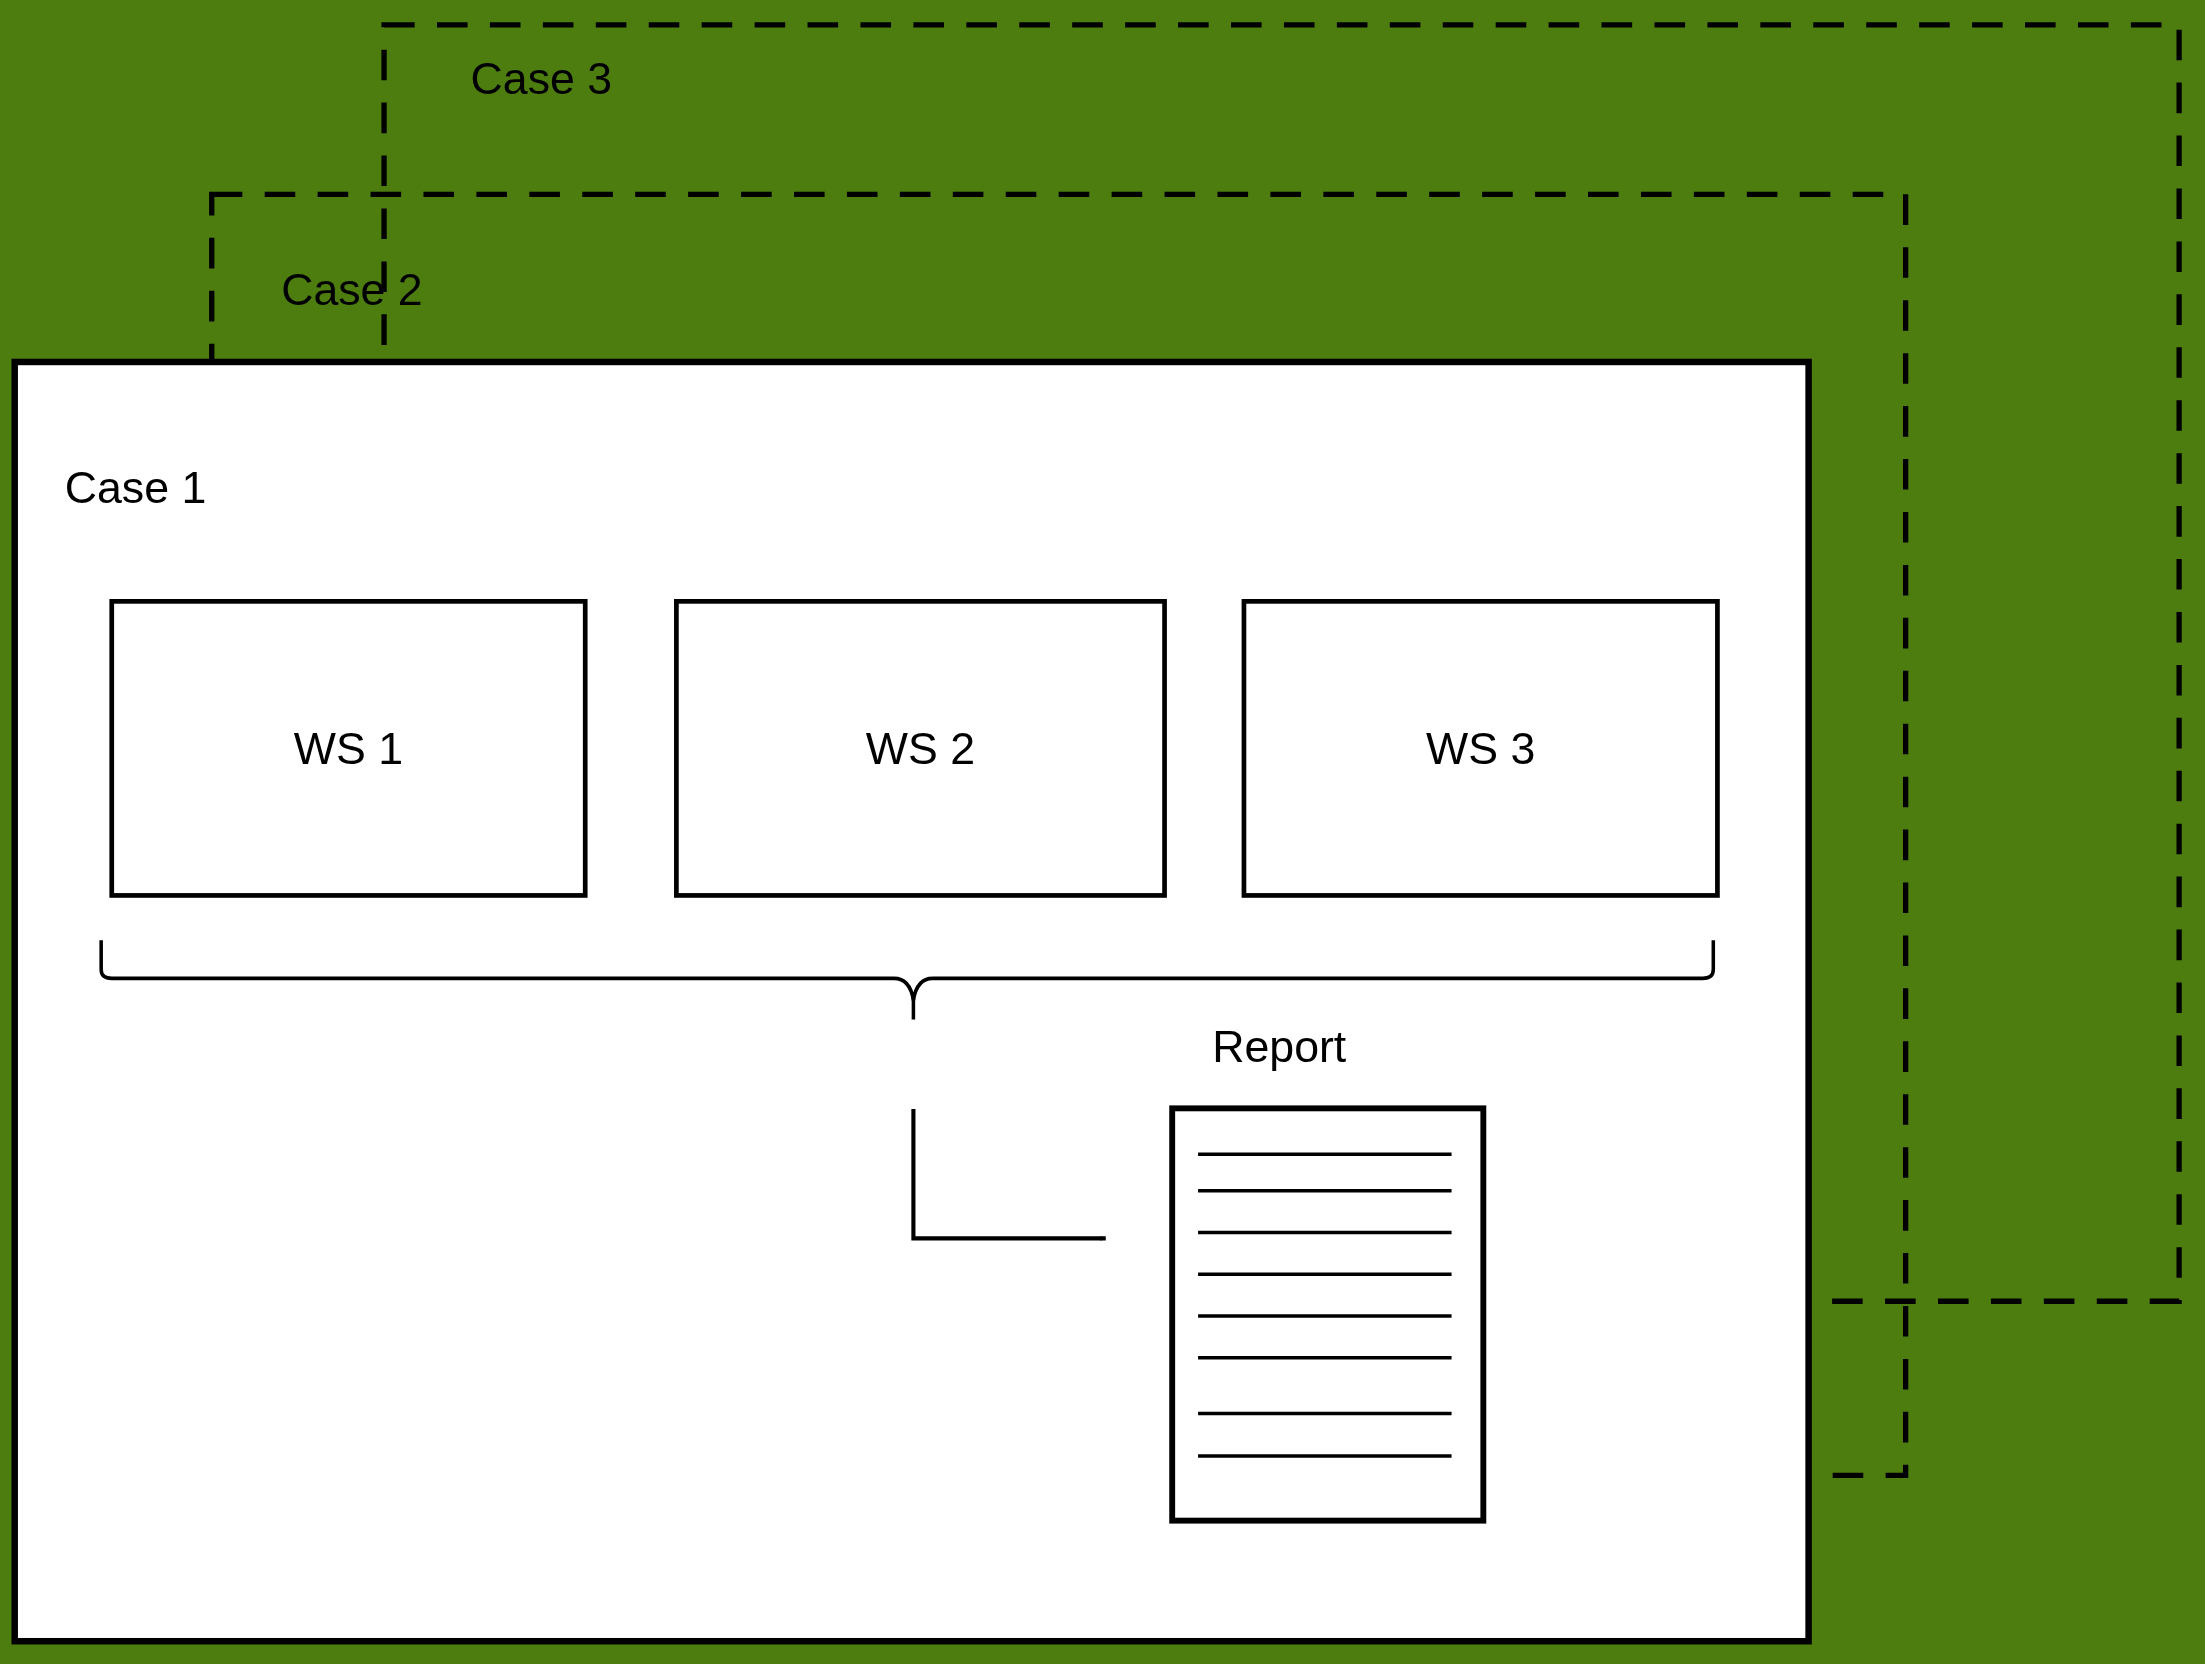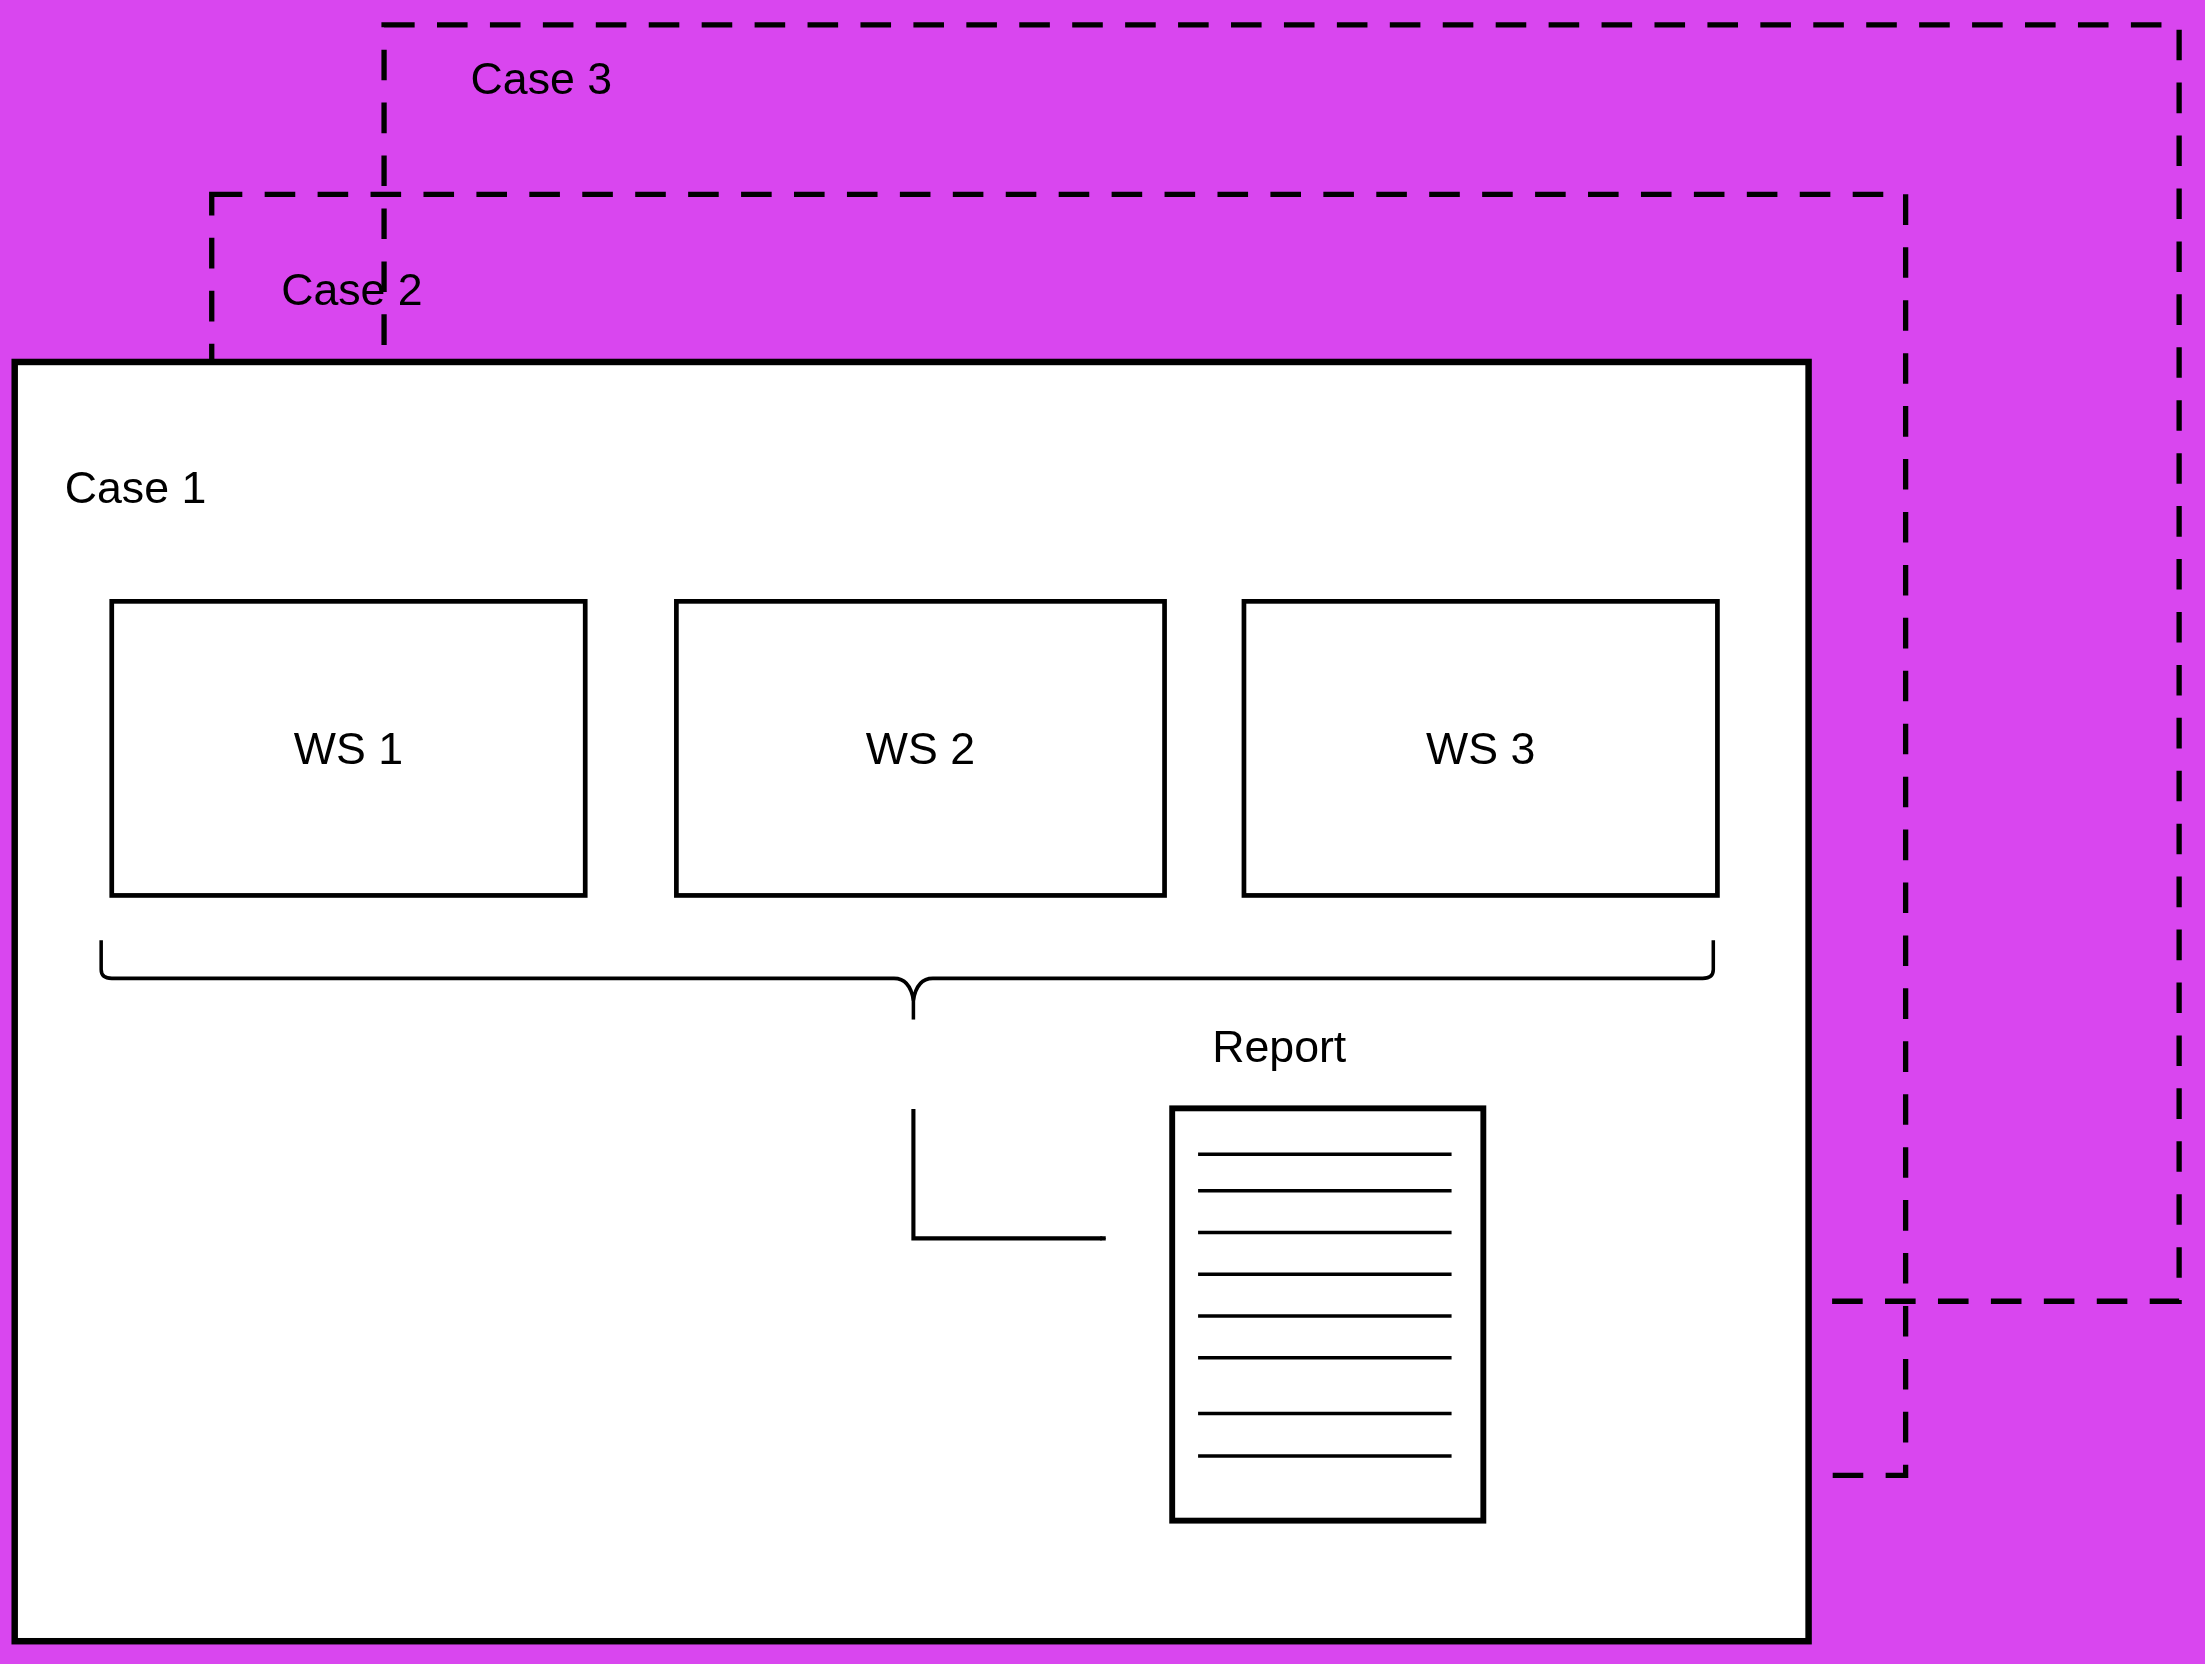--- a/index.html
+++ b/index.html
@@ -11,21 +11,21 @@
   body {
     width: 2205px;
     height: 1665px;
     overflow: hidden;
     font-family: "Liberation Sans", sans-serif;
   }
   #diagram-root {
     position: relative;
     width: 2205px;
     height: 1665px;
-    background: #d946ef;
+    background: #4d7c0f;
   }
   svg.diagram {
     position: absolute;
     top: 0;
     left: 0;
     width: 2205px;
     height: 1665px;
     display: block;
   }
   text {

